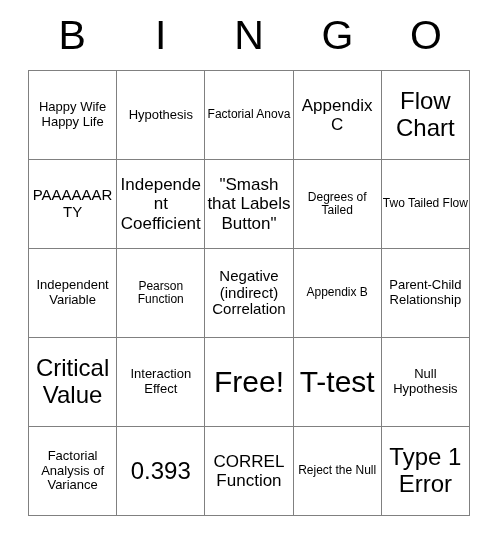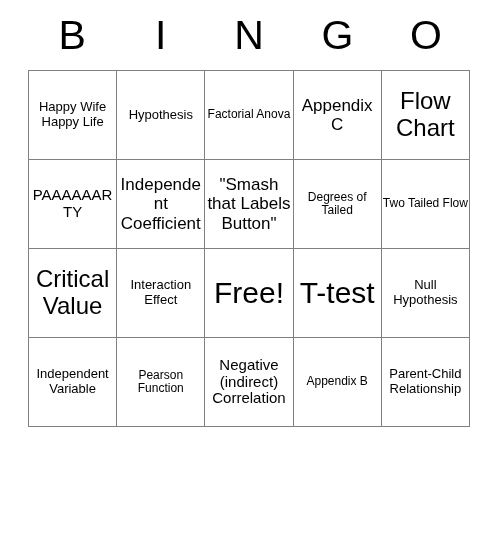--- a/index.html
+++ b/index.html
@@ -122,48 +122,65 @@
           </td>
           <td>
             <span class="cell-text fs-l">Degrees of Tailed</span>
           </td>
           <td>
             <span class="cell-text fs-l">Two Tailed Flow</span>
           </td>
         </tr>
         <tr>
           <td>
+            <span class="cell-text fs-s">Independent Variable</span>
+          </td>
+          <td>
+            <span class="cell-text fs-l">Pearson Function</span>
+          </td>
+          <td>
+            <span class="cell-text fs-xs">Negative (indirect) Correlation</span>
+          </td>
+          <td>
+            <span class="cell-text fs-l">Appendix B</span>
+          </td>
+          <td>
+            <span class="cell-text fs-s">Parent-Child Relationship</span>
+          </td>
+        </tr>
+        <tr>
+          <td>
             <span class="cell-text fs-xl">Critical Value</span>
           </td>
           <td>
             <span class="cell-text fs-s">Interaction Effect</span>
           </td>
           <td>
             <span class="cell-text fs-xxl">Free!</span>
           </td>
           <td>
             <span class="cell-text fs-xxl">T-test</span>
           </td>
           <td>
             <span class="cell-text fs-s">Null Hypothesis</span>
           </td>
         </tr>
         <tr>
           <td>
-            <span class="cell-text fs-s">Independent Variable</span>
+            <span class="cell-text fs-s">Factorial Analysis of Variance</span>
           </td>
           <td>
-            <span class="cell-text fs-l">Pearson Function</span>
+            <span class="cell-text fs-xl">0.393</span>
           </td>
           <td>
-            <span class="cell-text fs-xs">Negative (indirect) Correlation</span>
+            <span class="cell-text fs-m">CORREL Function</span>
           </td>
           <td>
-            <span class="cell-text fs-l">Appendix B</span>
+            <span class="cell-text fs-l">Reject the Null</span>
           </td>
           <td>
-            <span class="cell-text fs-s">Parent-Child Relationship</span>
+            <span class="cell-text fs-xl">Type 1 Error</span>
           </td>
         </tr>
       </tbody>
   </table>
 
 </div>
 
 </body></html>

